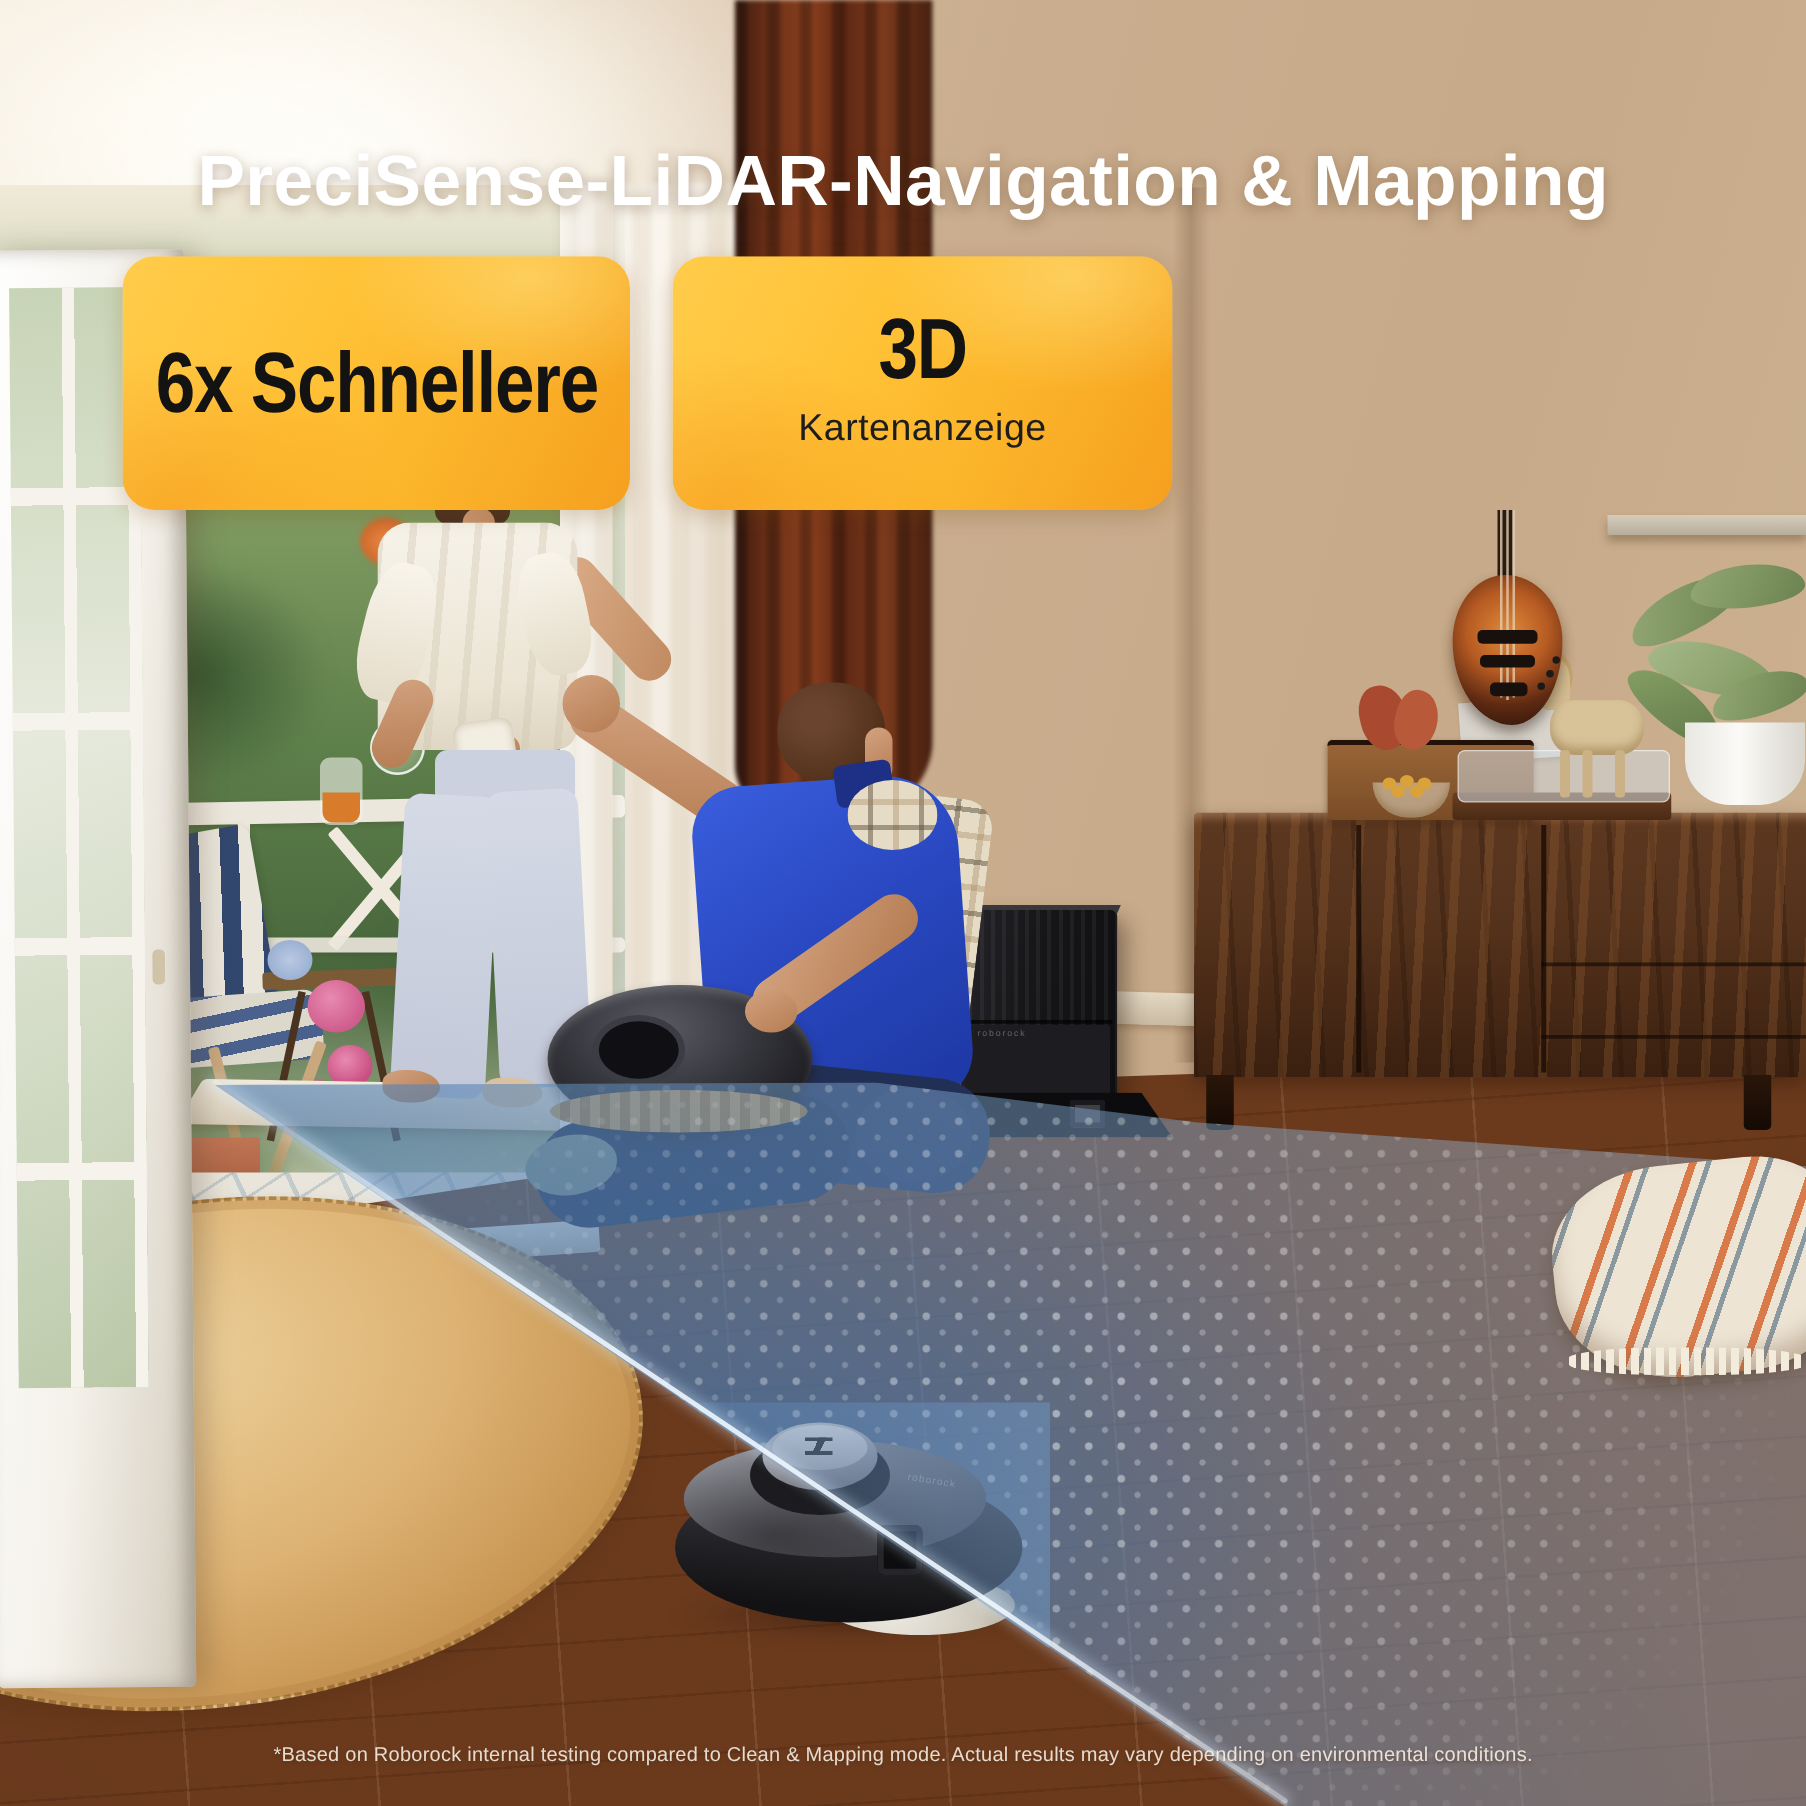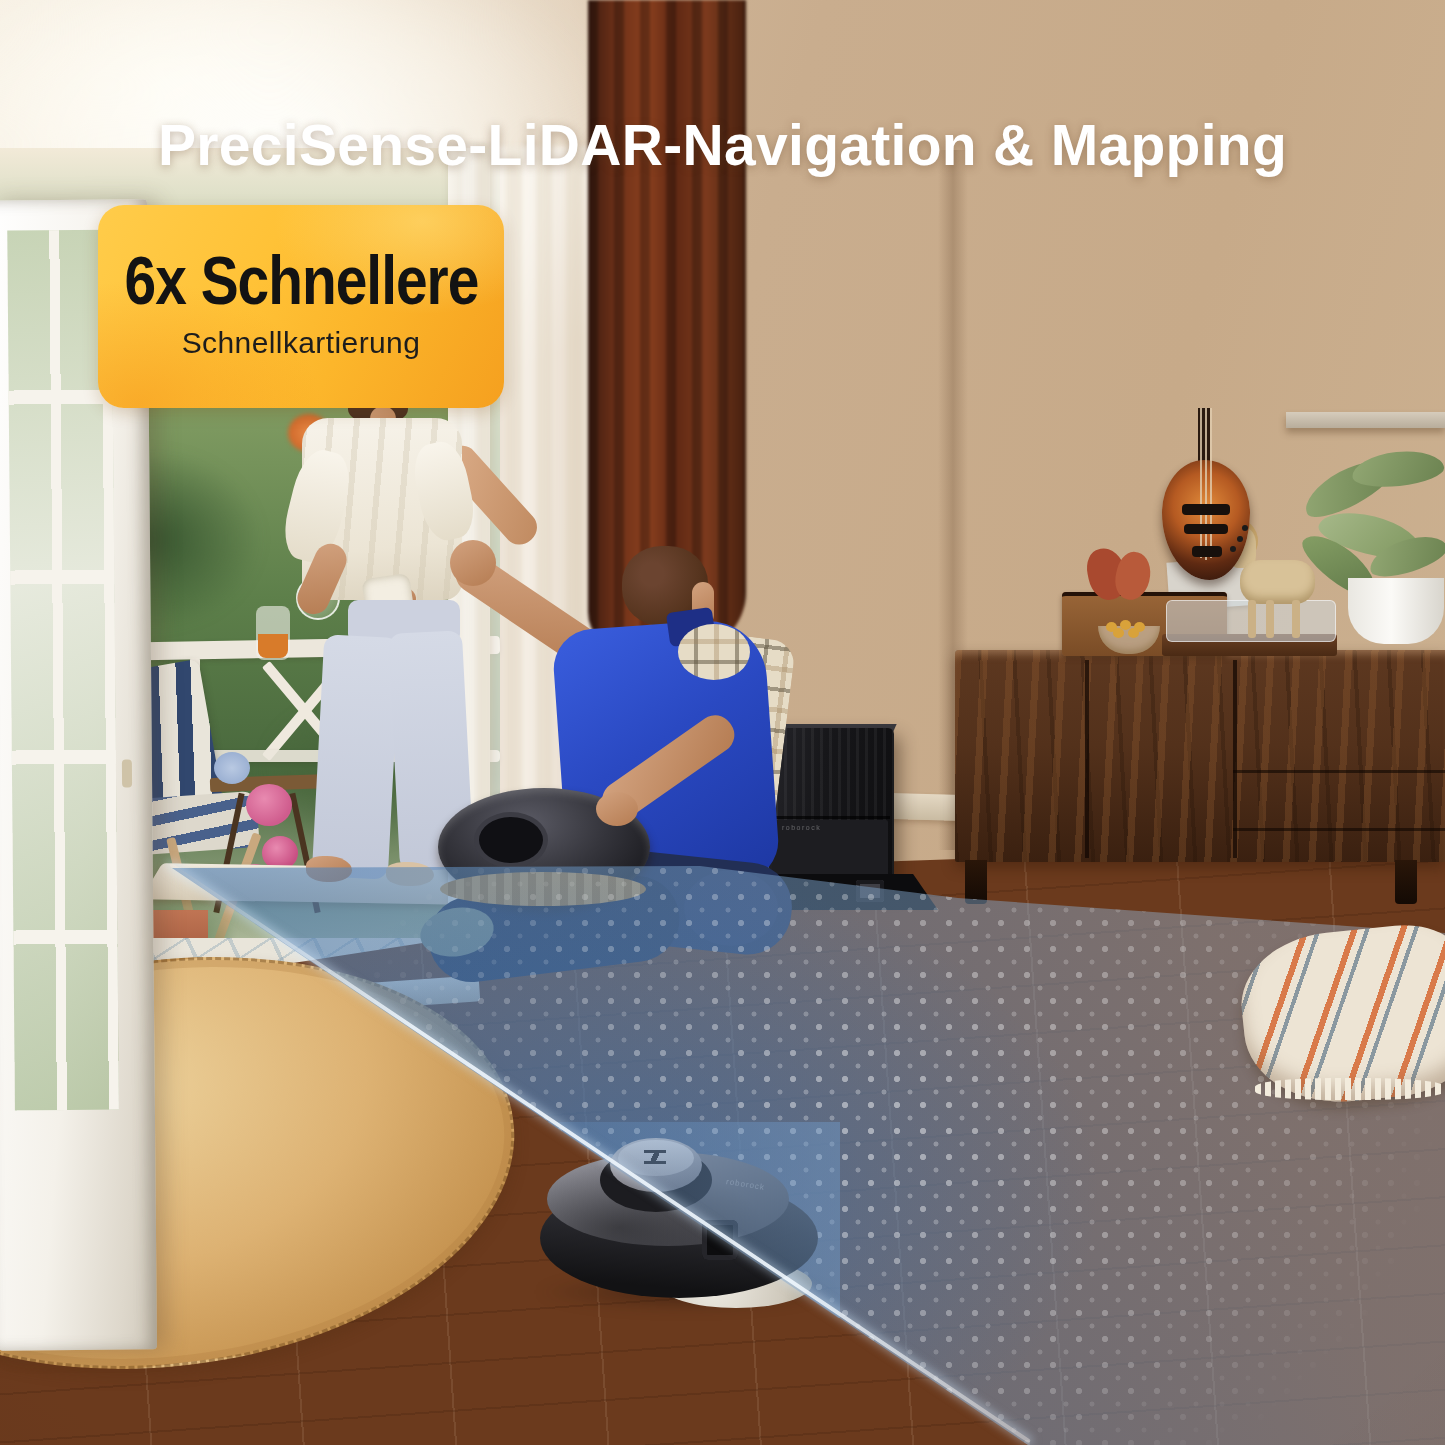--- a/index.html
+++ b/index.html
@@ -417,16 +417,20 @@
     <div class="abs r-tint"></div>
   </div>
 
   <div class="abs beam-line"></div>
   <div class="abs vignette"></div>
 
   <h1 class="headline">PreciSense-LiDAR-Navigation &amp; Mapping</h1>
 
   <div class="card" style="left:98px;width:406px;align-items:center;">
     <div class="card-title">6x Schnellere</div>
-    <div class="card-sub">Schnellkartierung</div>
-  </div>
-
+  </div>
+  <div class="card" style="left:538px;width:400px;">
+    <div class="card-title">3D</div>
+    <div class="card-sub">Kartenanzeige</div>
+  </div>
+
+  <div class="disclaimer">*Based on Roborock internal testing compared to Clean &amp; Mapping mode.  Actual results may vary depending on environmental conditions.</div>
 </div>
 
 </body></html>

